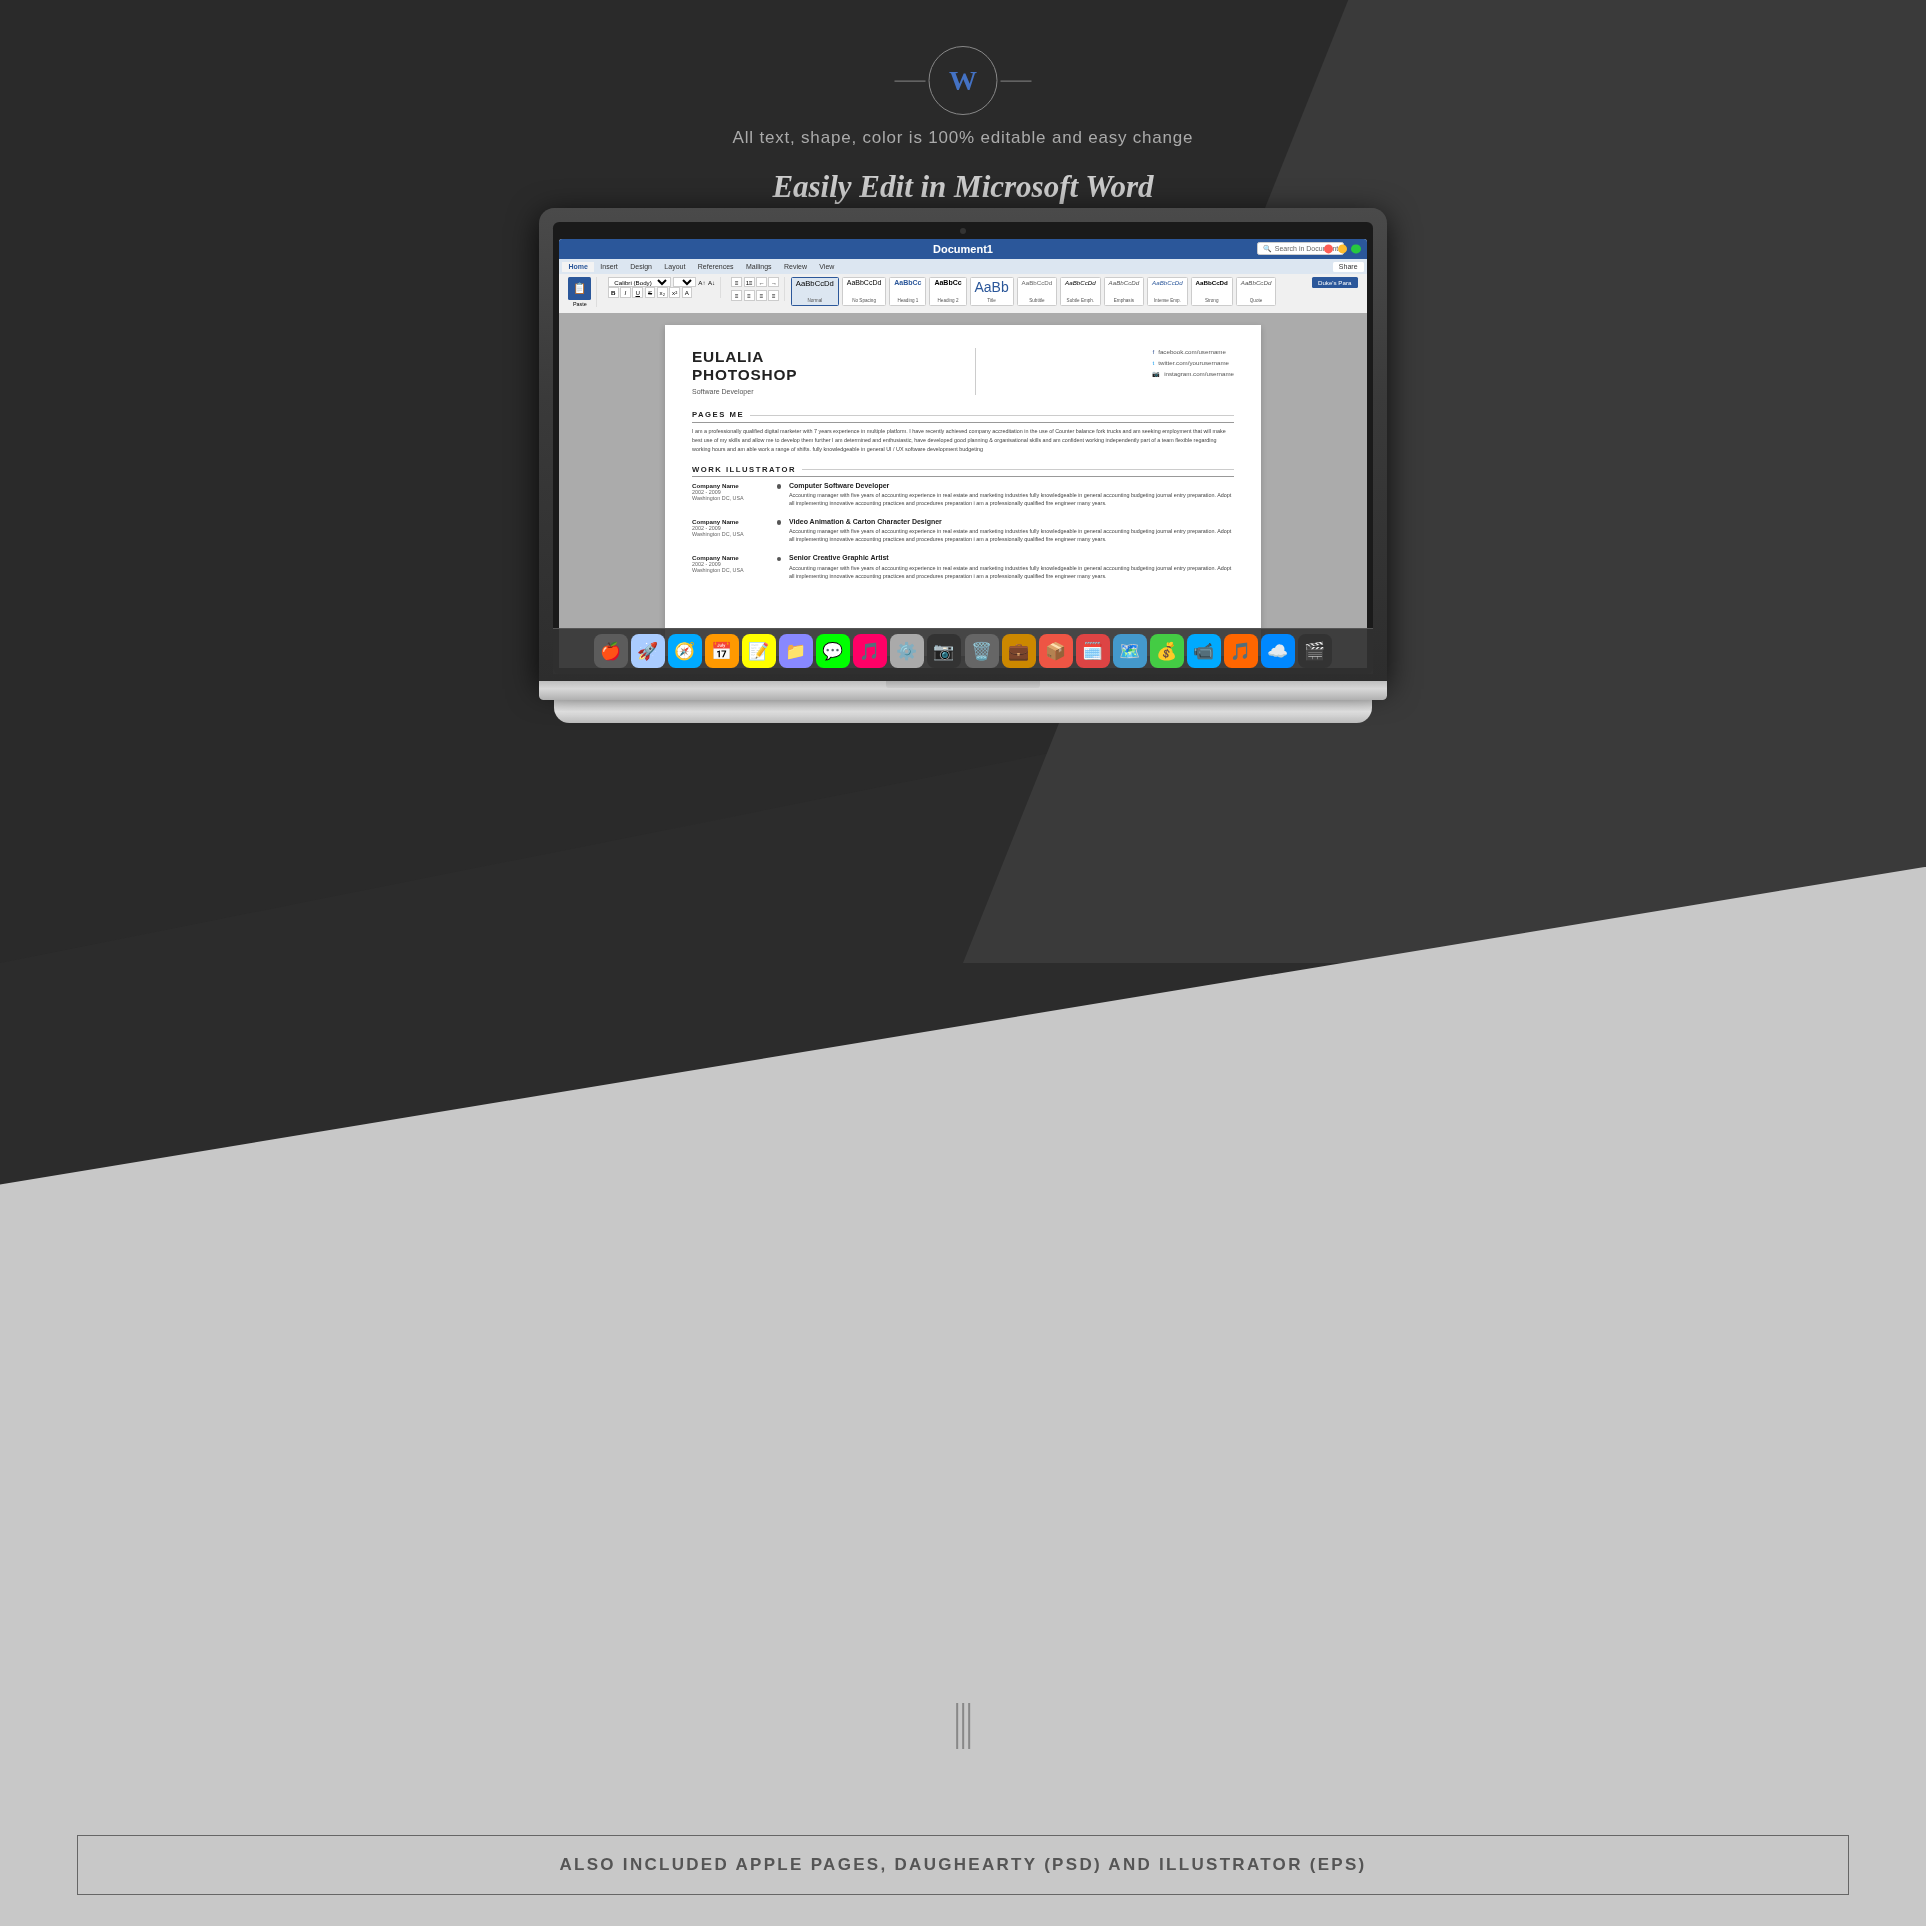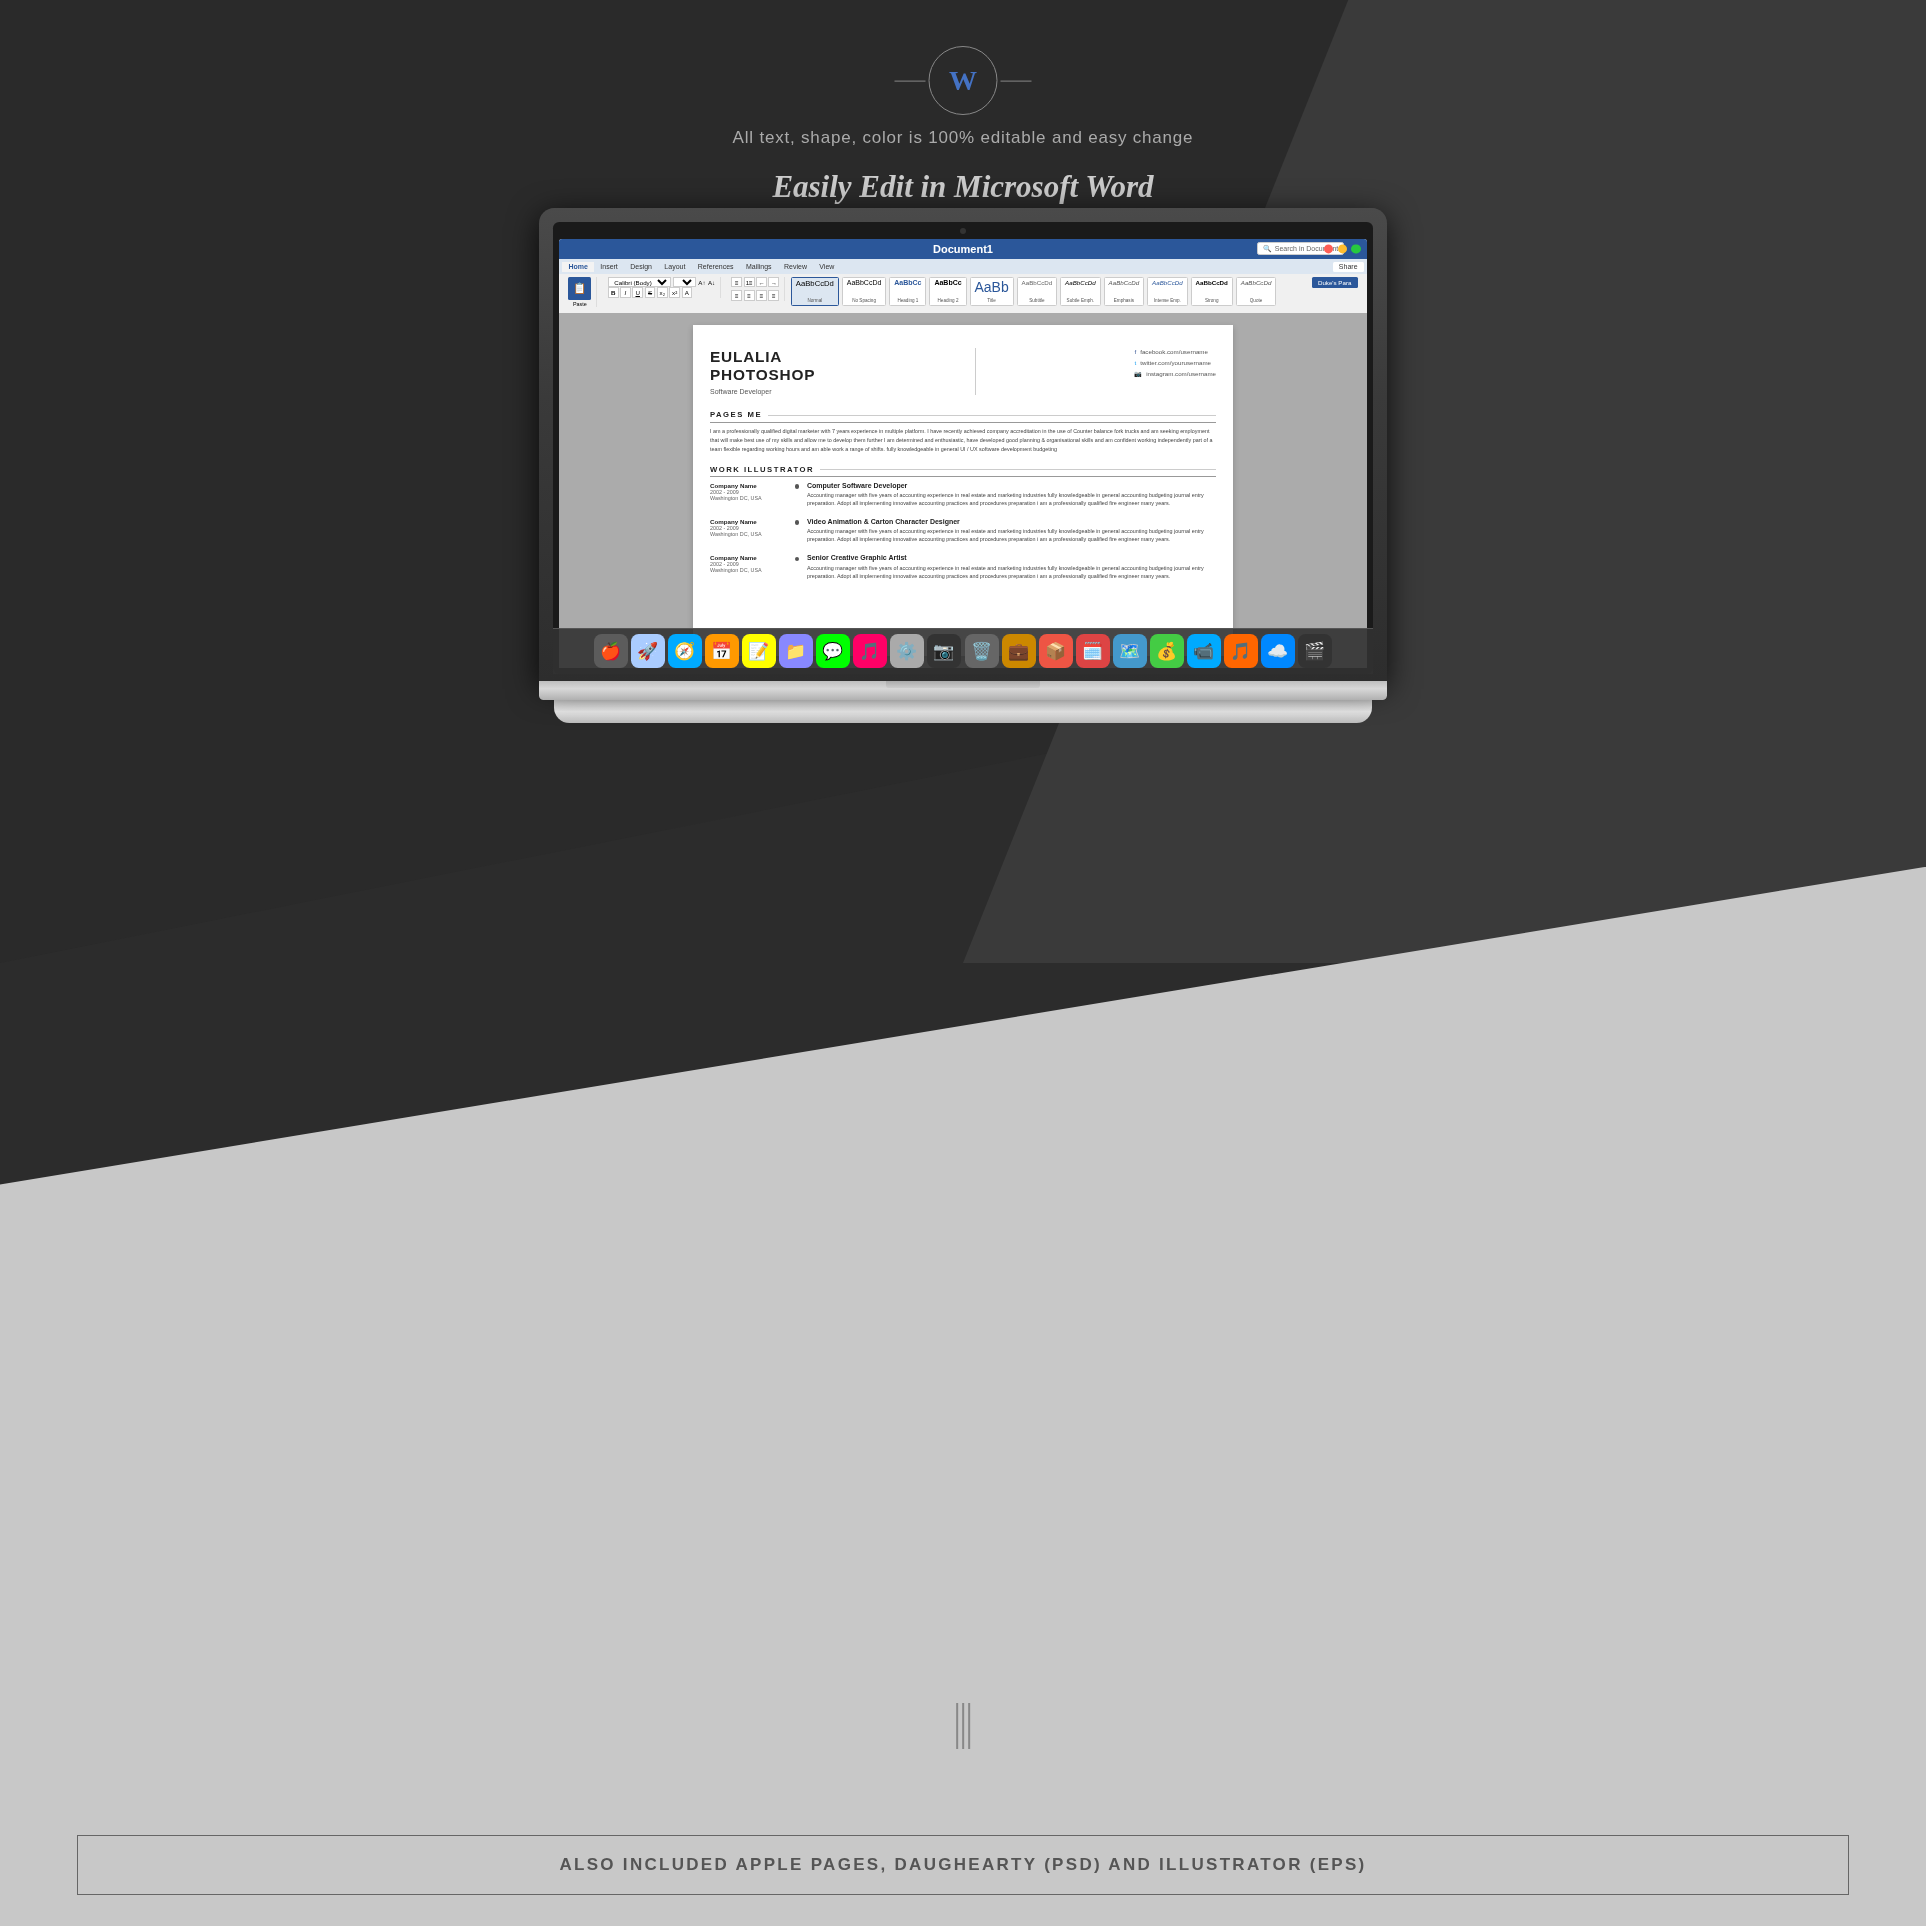--- a/index.html
+++ b/index.html
@@ -310,23 +310,23 @@
     .word-document-area {
       background: #ababab;
       padding: 11.6px;
       min-height: 354px;
       display: flex;
       justify-content: center;
     }
 
     .resume-page {
       background: white;
-      width: 540px;
+      width: 596px;
       min-height: 331px;
-      padding: 23px 17px;
+      padding: 23px 27px;
       box-shadow: 0 1.5px 6.2px rgba(0,0,0,0.2);
     }
 
     
     .resume-header {
       display: flex;
       justify-content: space-between;
       align-items: flex-start;
       margin-bottom: 15.4px;
     }

